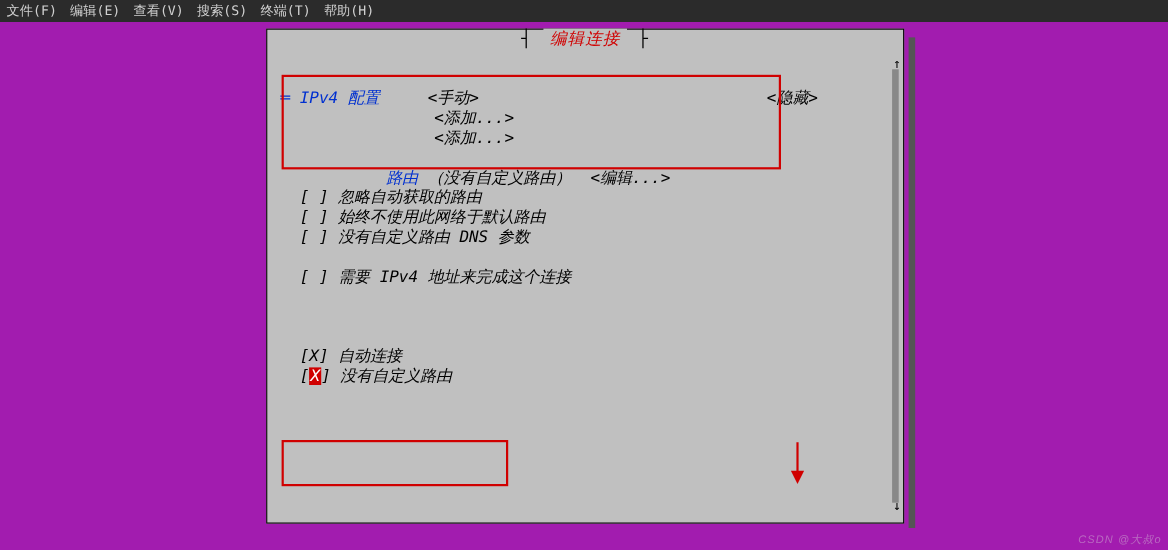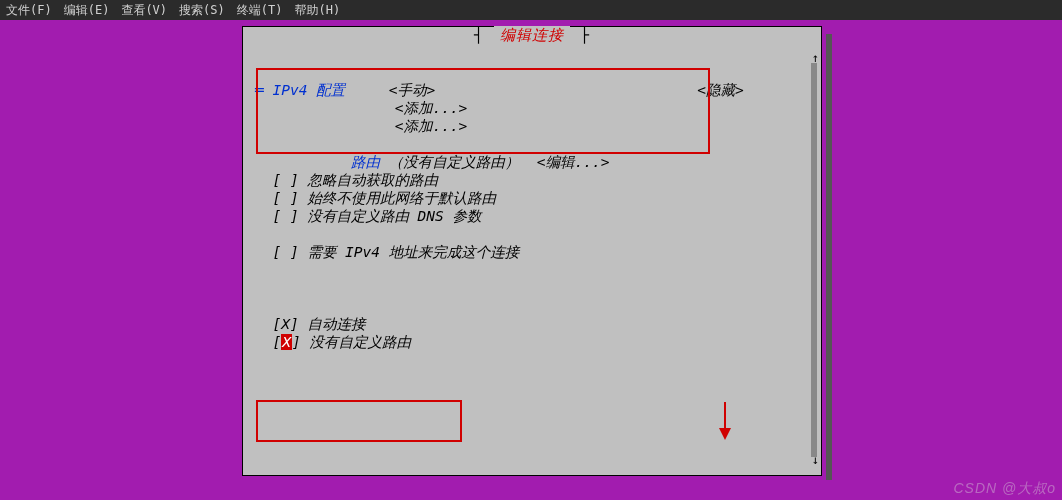--- a/index.html
+++ b/index.html
@@ -90,21 +90,21 @@
   .scroll-arrow.down { bottom: 8px; }
   .annot-arrow {
     position: absolute;
     left: 716px; top: 380px;
     width: 18px; height: 40px;
     pointer-events: none;
   }
   .watermark {
     position: absolute;
     right: 6px; bottom: 2px;
-    font-size: 14px;
+    font-size: 10px;
     color: rgba(220,220,220,0.4);
     font-family: sans-serif;
     letter-spacing: 1px;
     margin-top: 36px;
   }
 </style>
 </head>
 <body>
 
 <div class="menubar">

